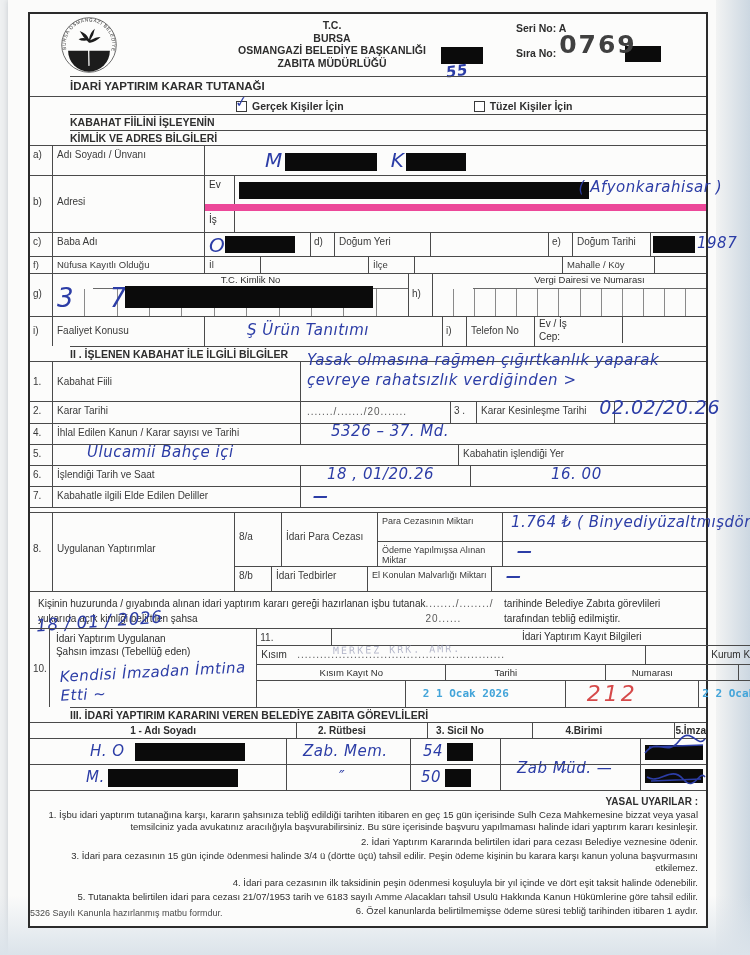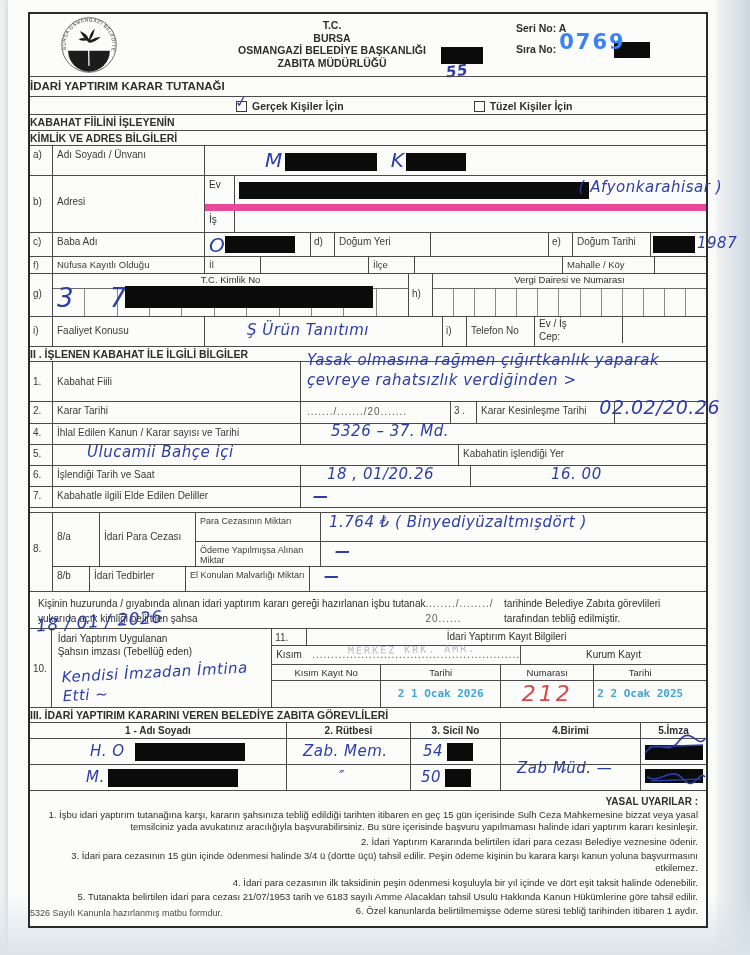--- a/index.html
+++ b/index.html
@@ -20,31 +20,31 @@
 
   .form { position:absolute; left:28px; top:12px; width:680px;
     border:2px solid #2b2b2b; background:#fcfcfb; font-size:10px; }
 
   .r { display:flex; border-top:1px solid #4a4a4a; position:relative; }
   .r:first-child { border-top:none; }
   .c { border-left:1px solid #4a4a4a; position:relative; }
   .c:first-child { border-left:none; }
   .lbl { padding:3px 4px; color:#3a3a3a; }
   .no { width:22px; text-align:left; padding:3px 2px 0 3px; color:#3a3a3a; }
-  .center { text-align:center; }
+  .center { text-align:center;margin-left:40px; }
   .bold { font-weight:bold; }
   .flex1 { flex:1; }
 
   
   .hdr { display:flex; height:62px; }
   .hdr-logo { width:118px; display:flex; align-items:center; justify-content:center; }
   .hdr-center { flex:1; text-align:center; padding-top:5px; line-height:1.2; }
   .hdr-center .t1 { font-weight:bold; font-size:10.5px; }
   .hdr-right { width:190px; padding-top:8px; font-weight:bold; font-size:10.5px; position:relative; }
-  .sira-value { color:#3b82f6; font-size:21px; font-weight:bold; letter-spacing:2px;
+  .sira-value { color:#404040; font-size:25px; font-weight:bold; letter-spacing:2px;
     font-family:"DejaVu Sans", sans-serif; position:relative; top:-4px; }
   .hdr-redact { position:absolute; left:-75px; top:33px; width:42px; height:17px; background:#0b0b0b; }
   .hdr-rednote { position:absolute; left:-70px; top:48px; color:#d64a4a; font-size:15px;
     font-style:italic; transform:rotate(-8deg); font-weight:bold; }
   .sira-redact { display:inline-block; width:36px; height:16px; background:#0b0b0b;
     vertical-align:middle; margin-left:-12px; }
 
   
   .title-row { height:20px; line-height:19px; font-size:11.5px; }
   .check-row { height:18px; display:flex; align-items:center; font-size:10.5px; font-weight:bold; }
@@ -343,20 +343,21 @@
     <div class="c lbl lblcol2">Kabahatle ilgili Elde Edilen Deliller</div>
     <div class="c flex1">
       <span class="hw hw-lg" style="position:absolute;left:12px;top:0;font-weight:bold;">—</span>
     </div>
   </div>
 
   <div class="r" style="height:5px;"></div>
 
   <div class="r">
     <div class="no" style="padding-top:30px;">8.</div>
+    <div class="c lbl r8-label" style="padding-top:30px;">Uygulanan Yaptırımlar</div>
     <div class="c flex1" style="border-left:1px solid #4a4a4a;">
       <div style="display:flex;">
         <div class="r8-code lbl" style="padding-top:18px;">8/a</div>
         <div class="c r8-name lbl" style="padding-top:18px;margin-left:10px;">İdari Para Cezası</div>
         <div class="c flex1">
           <div style="display:flex;height:28px;">
             <div class="r8-sub lbl">Para Cezasının Miktarı</div>
             <div class="c flex1">
               <span class="hw hw-lg" style="position:absolute;left:8px;top:0;">1.764 ₺ ( Binyediyüzaltmışdört )</span>
             </div>

